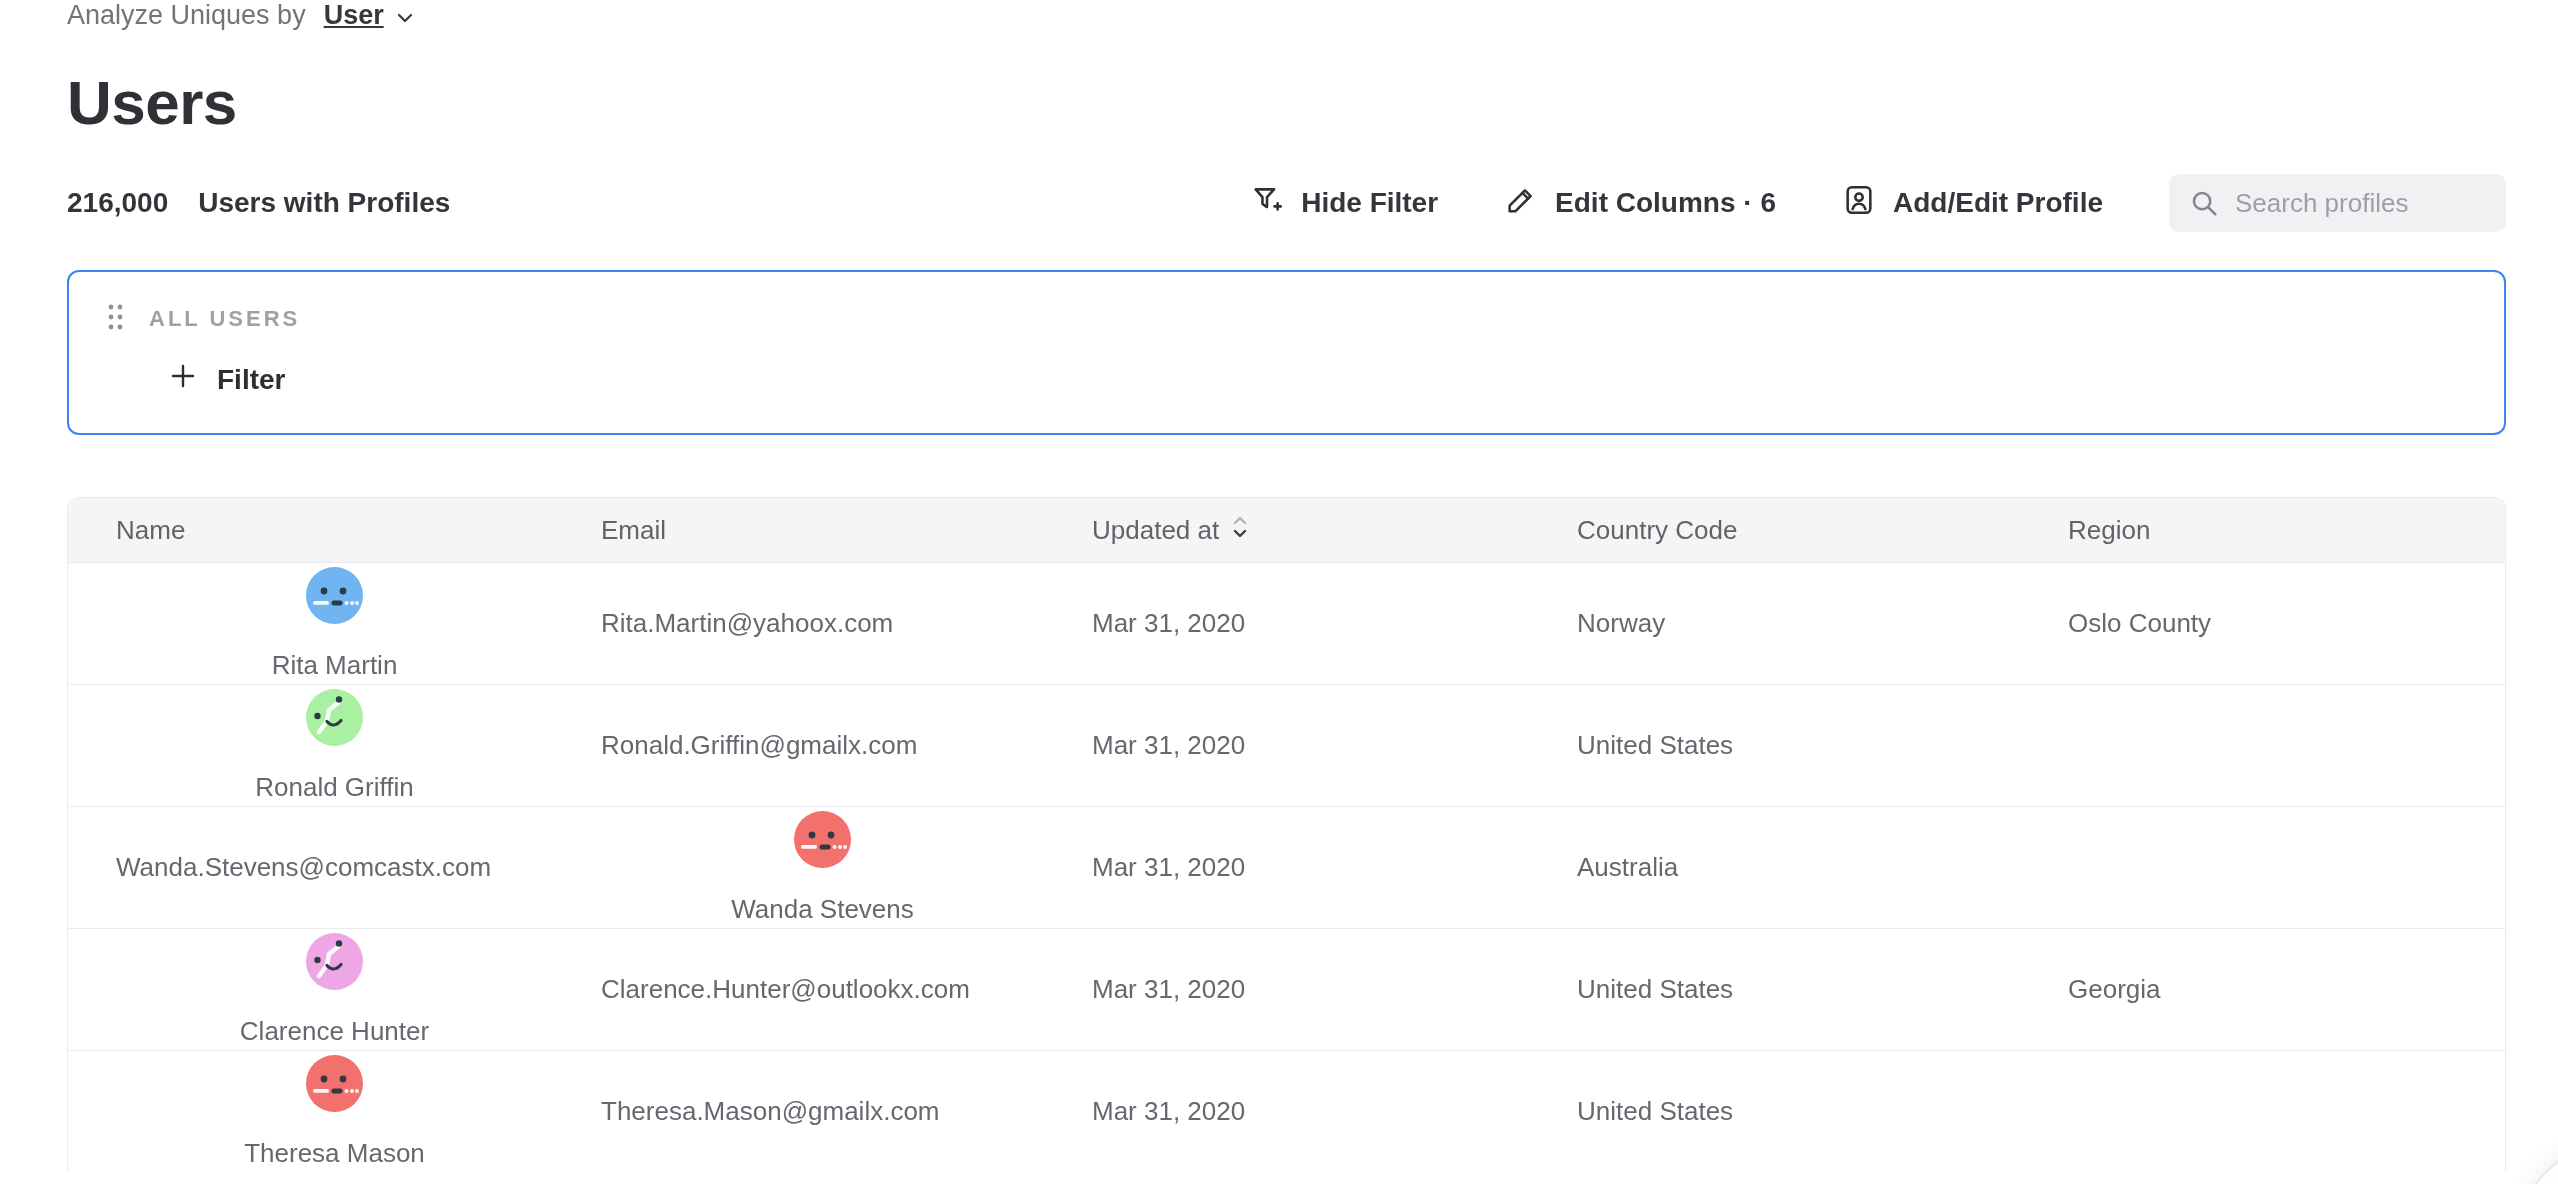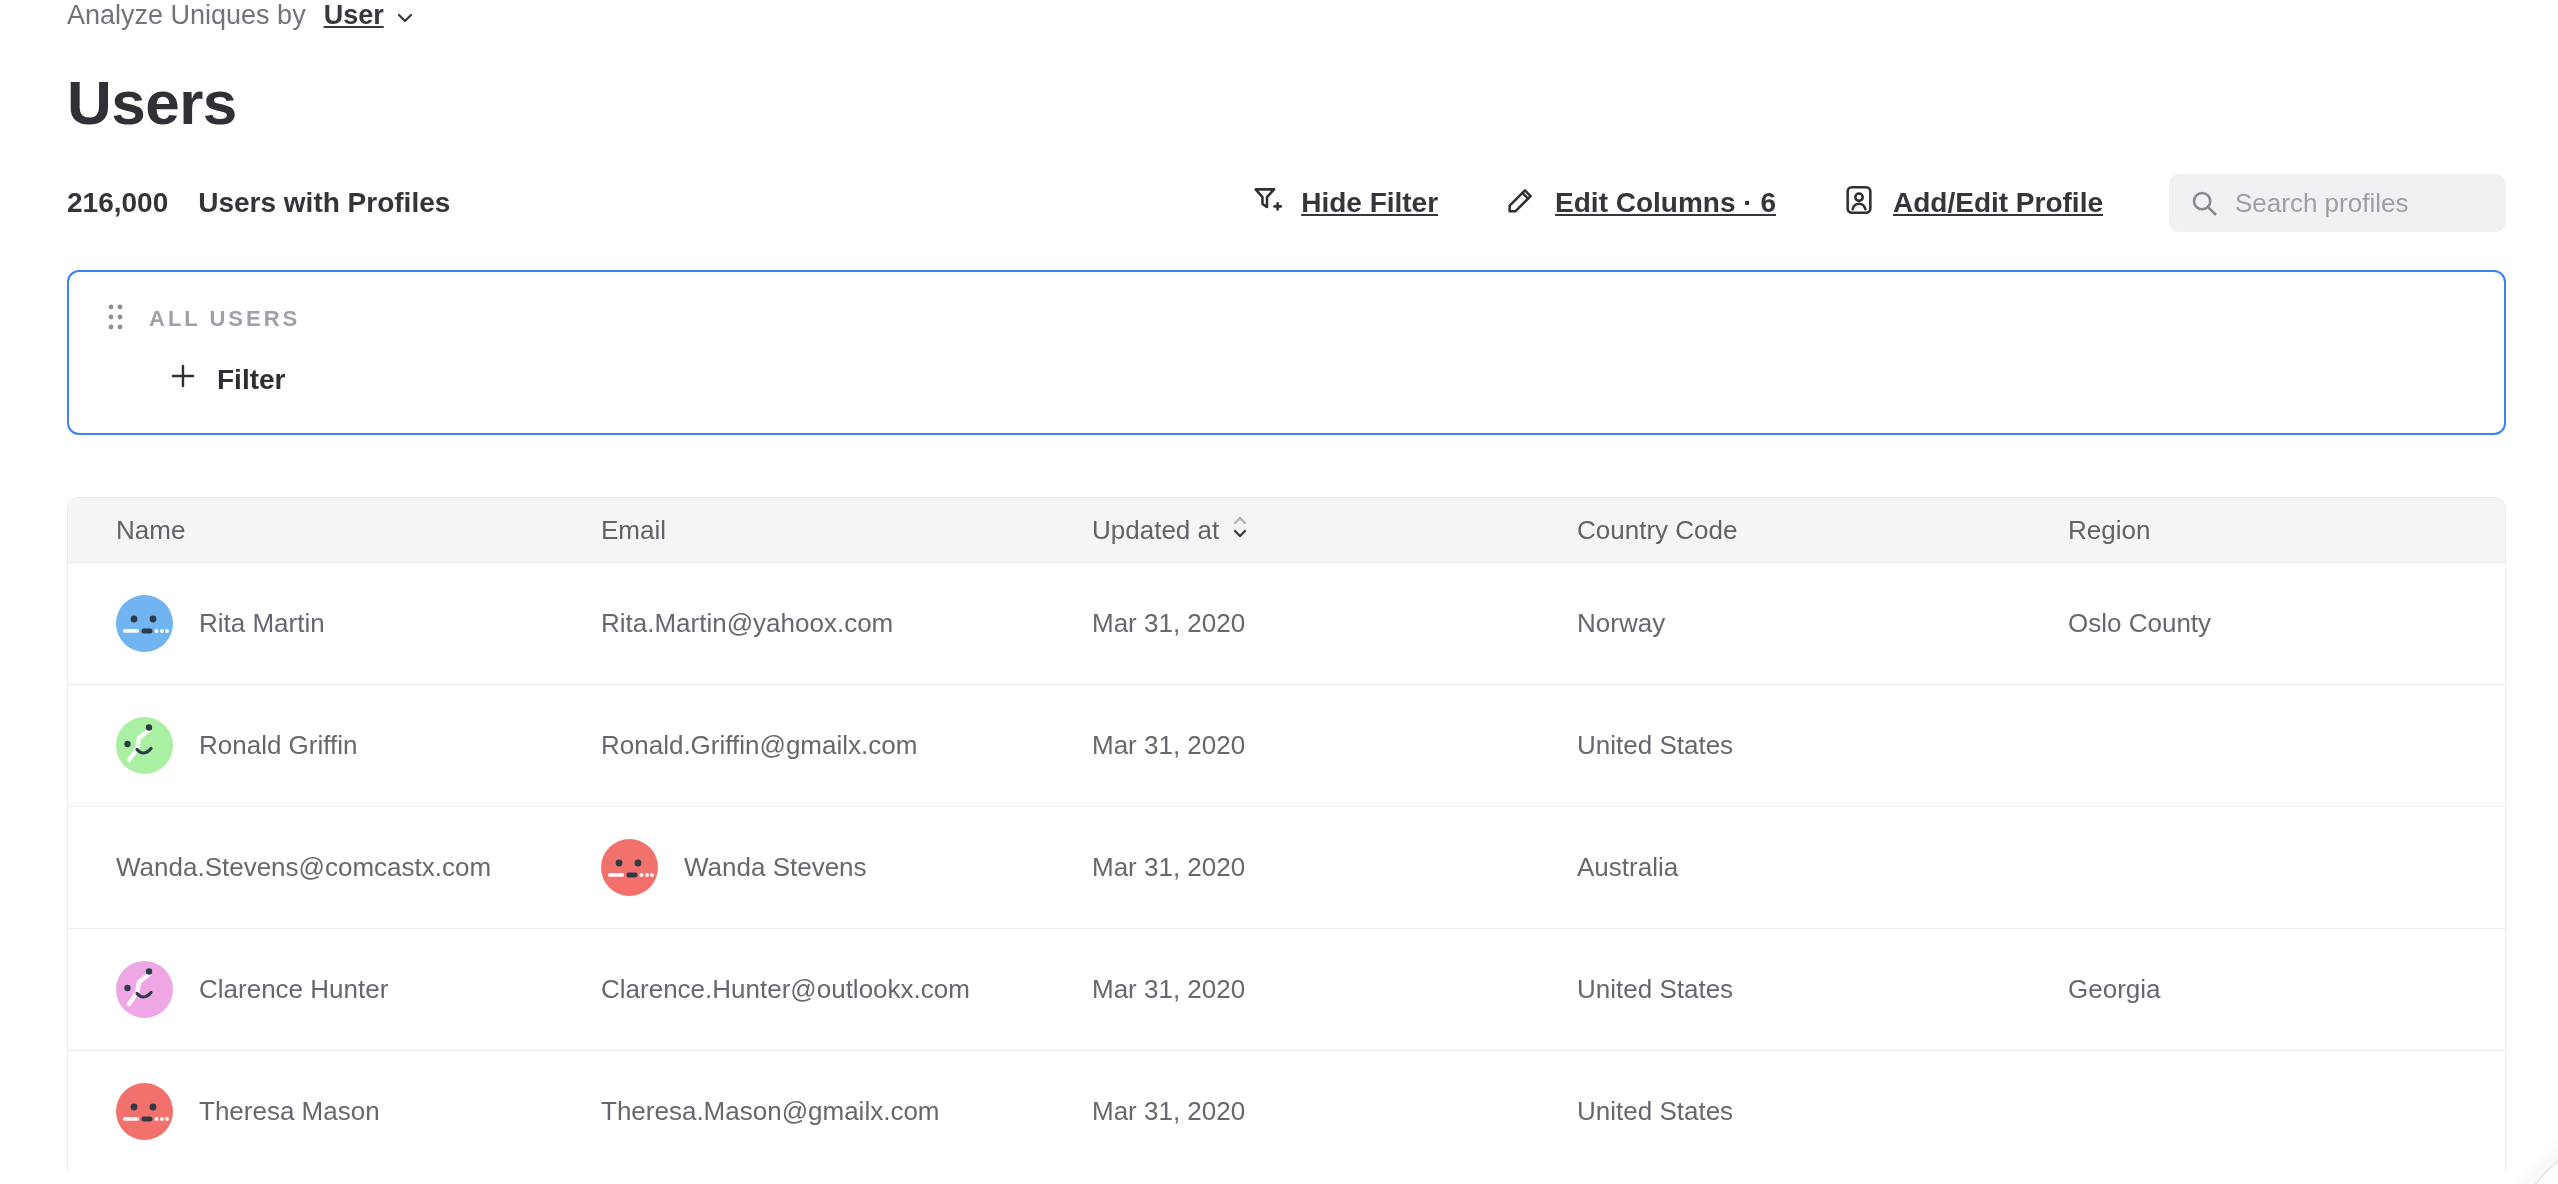--- a/index.html
+++ b/index.html
@@ -20,21 +20,21 @@
   .chev { width:22px; height:22px; }
 
   
   .page-title { margin-top:36px; font-size:62px; font-weight:700; letter-spacing:-0.5px; color:#303037; }
 
   
   .stats-toolbar { margin-top:36px; height:58px; display:flex; align-items:center; justify-content:space-between; }
   .stats { display:flex; align-items:center; gap:30px; font-size:28px; font-weight:600; color:#34343b; }
   .toolbar { display:flex; align-items:center; gap:66px; }
   .tool-btn { display:flex; align-items:center; gap:17px; background:none; border:none; cursor:pointer;
-    font:inherit; font-size:28px; font-weight:600; color:#35353c; white-space:nowrap;text-decoration:underline; }
+    font:inherit; font-size:28px; font-weight:600; color:#35353c; white-space:nowrap; }
   .tool-btn svg { flex:none; }
   .search-box { position:relative; width:337px; height:58px; }
   .search-box input {
     width:100%; height:100%; border:none; border-radius:10px; background:#f1f1f3;
     padding:0 20px 0 66px; font-family:"Liberation Sans", sans-serif; font-size:26px; color:#35353c; outline:none;
   }
   .search-box input::placeholder { color:#9ba0a8; }
   .search-icon { position:absolute; left:20px; top:14px; }
 
   
@@ -45,21 +45,21 @@
   .add-filter-btn { display:flex; align-items:center; gap:20px; background:none; border:none; cursor:pointer;
     font:inherit; font-size:28px; font-weight:600; color:#2e2e35; }
 
   
   .table { margin-top:62px; border:1px solid #ebebed; border-bottom:none; border-radius:12px 12px 0 0; overflow:hidden; }
   .trow { display:grid; grid-template-columns:485px 491px 485px 491px auto; align-items:center; }
   .thead { height:64px; background:#f5f5f6; }
   .th { padding-left:48px; font-size:26px; color:#62626b; display:flex; align-items:center; gap:12px; }
   .tbody .trow { height:122px; background:#ffffff; border-top:1px solid #ebebed; }
   .td { padding-left:48px; font-size:26px; color:#67676f; overflow:hidden; white-space:nowrap; }
-  .name-cell { display:flex; align-items:center; gap:26px; }
+  .name-cell { display:flex; align-items:center; gap:26px;flex-direction:column; }
   .avatar { width:57px; height:57px; border-radius:50%; flex:none; }
 
   
   .float-circle { position:absolute; left:2515px; top:1140px; width:210px; height:210px; border-radius:50%;
     background:#fdfdfe; border:2px solid #e9e9ec; box-shadow:-6px -6px 18px rgba(0,0,0,0.04); }
 </style>
 </head>
 <body>
 
 <div class="page">

